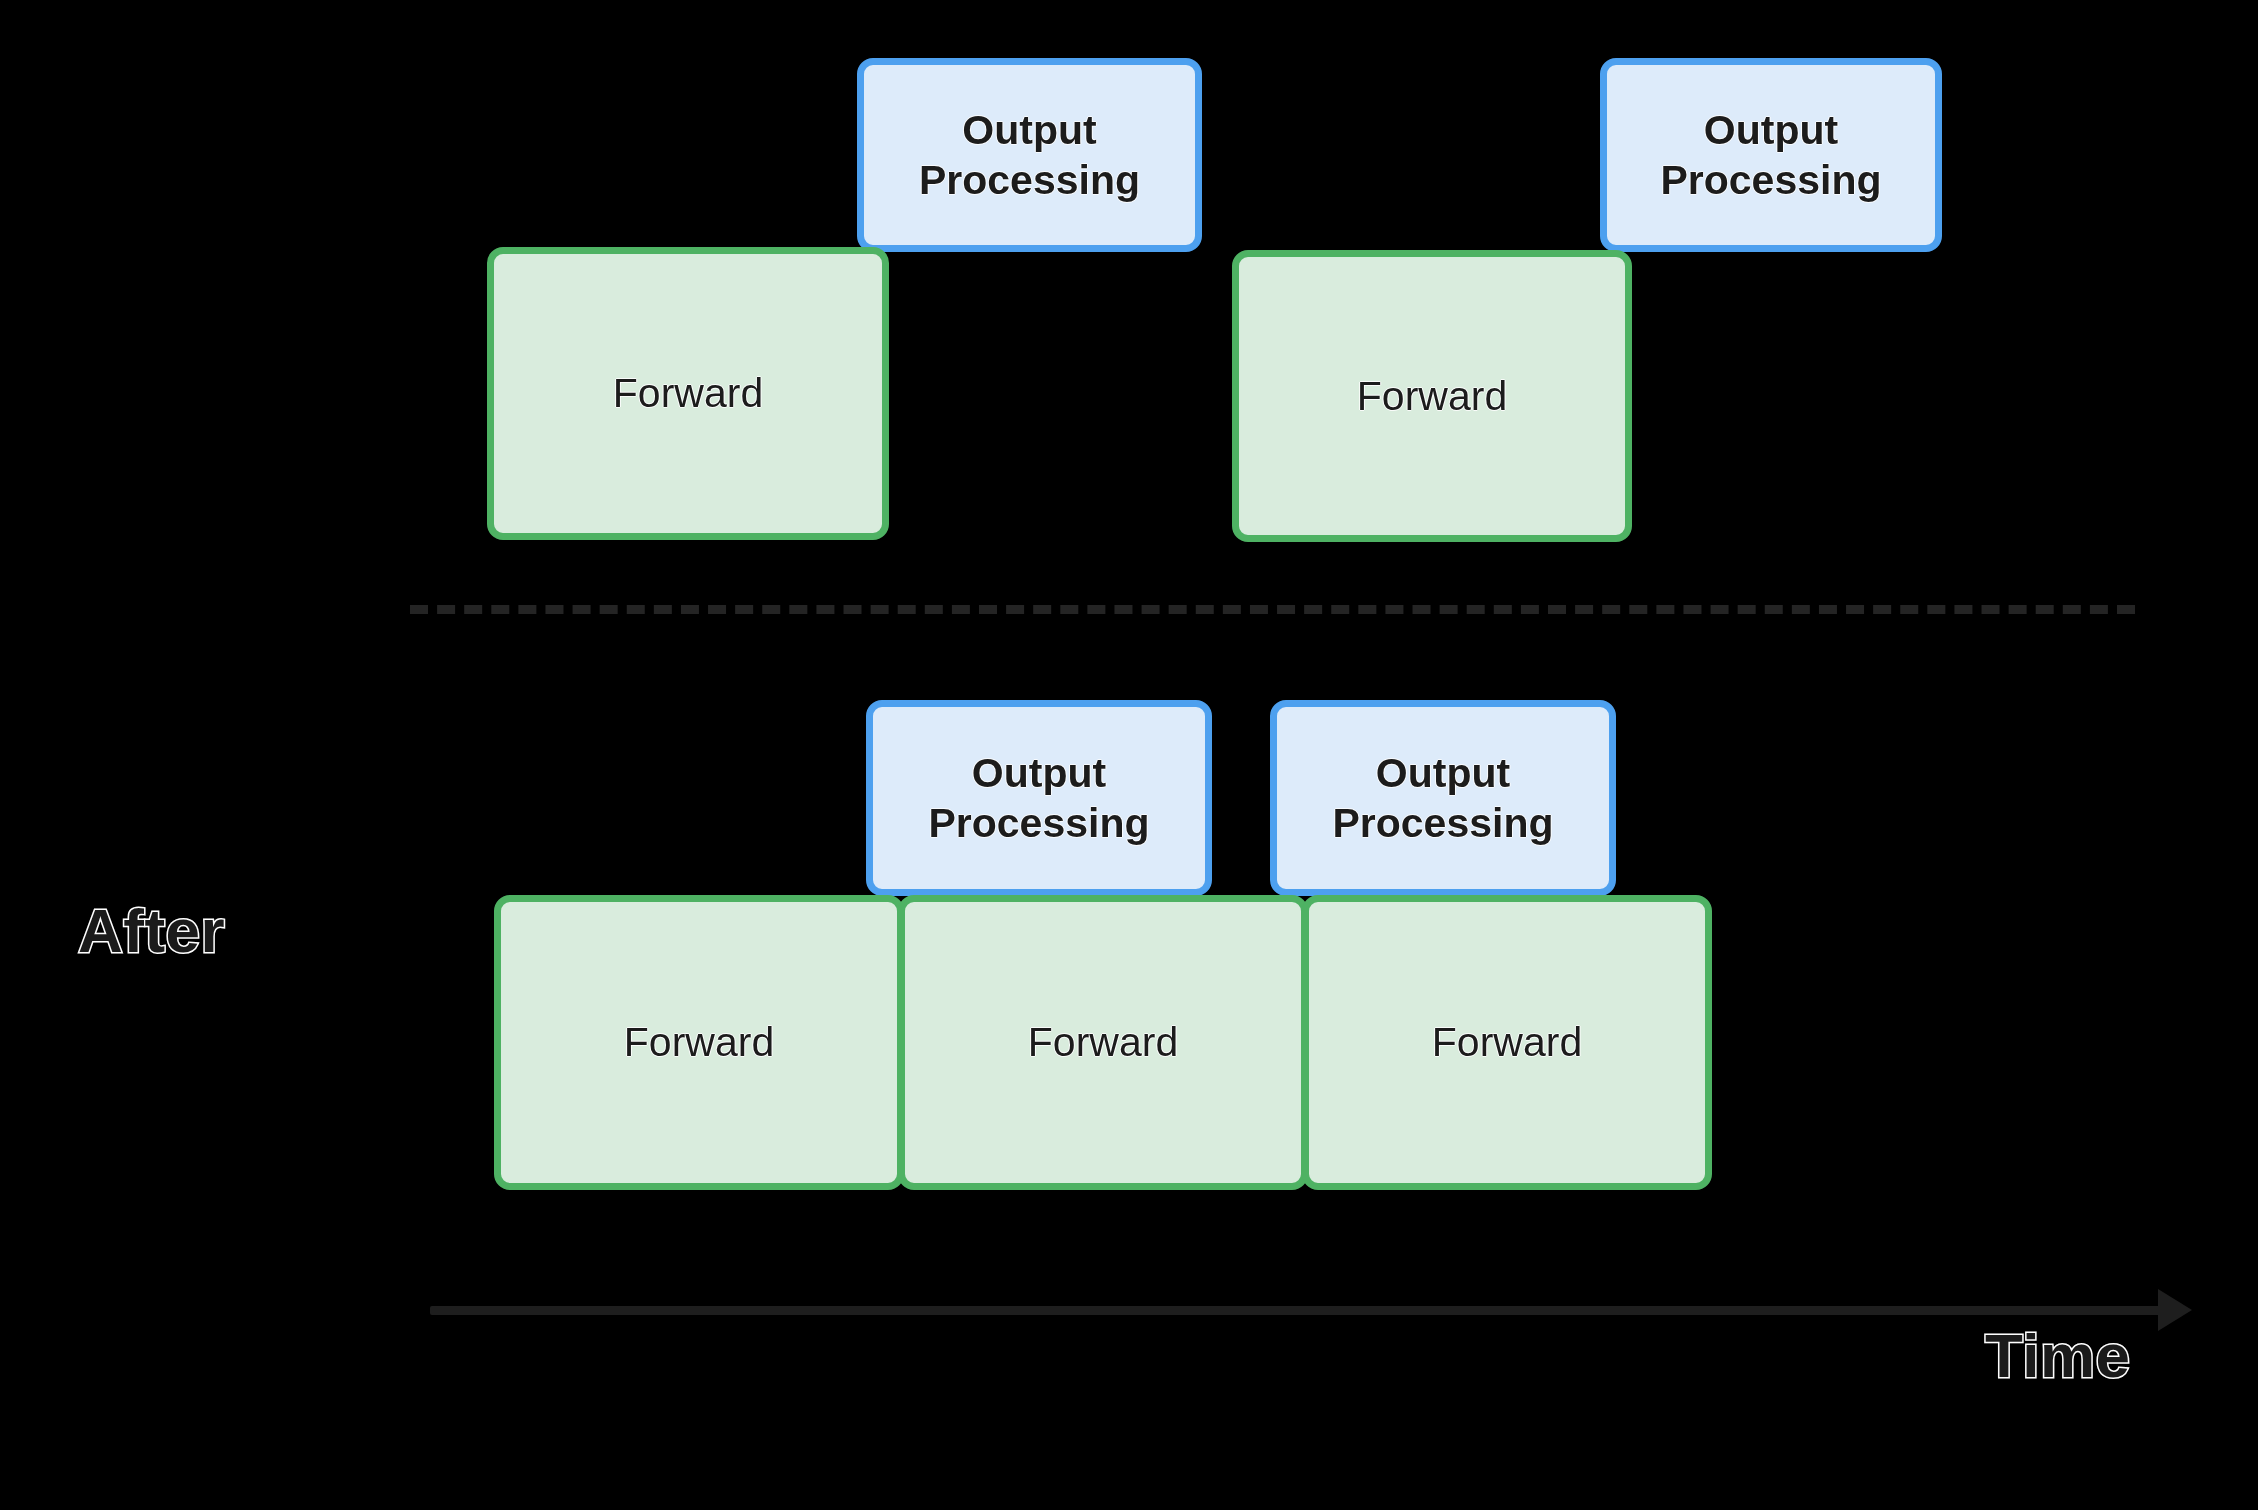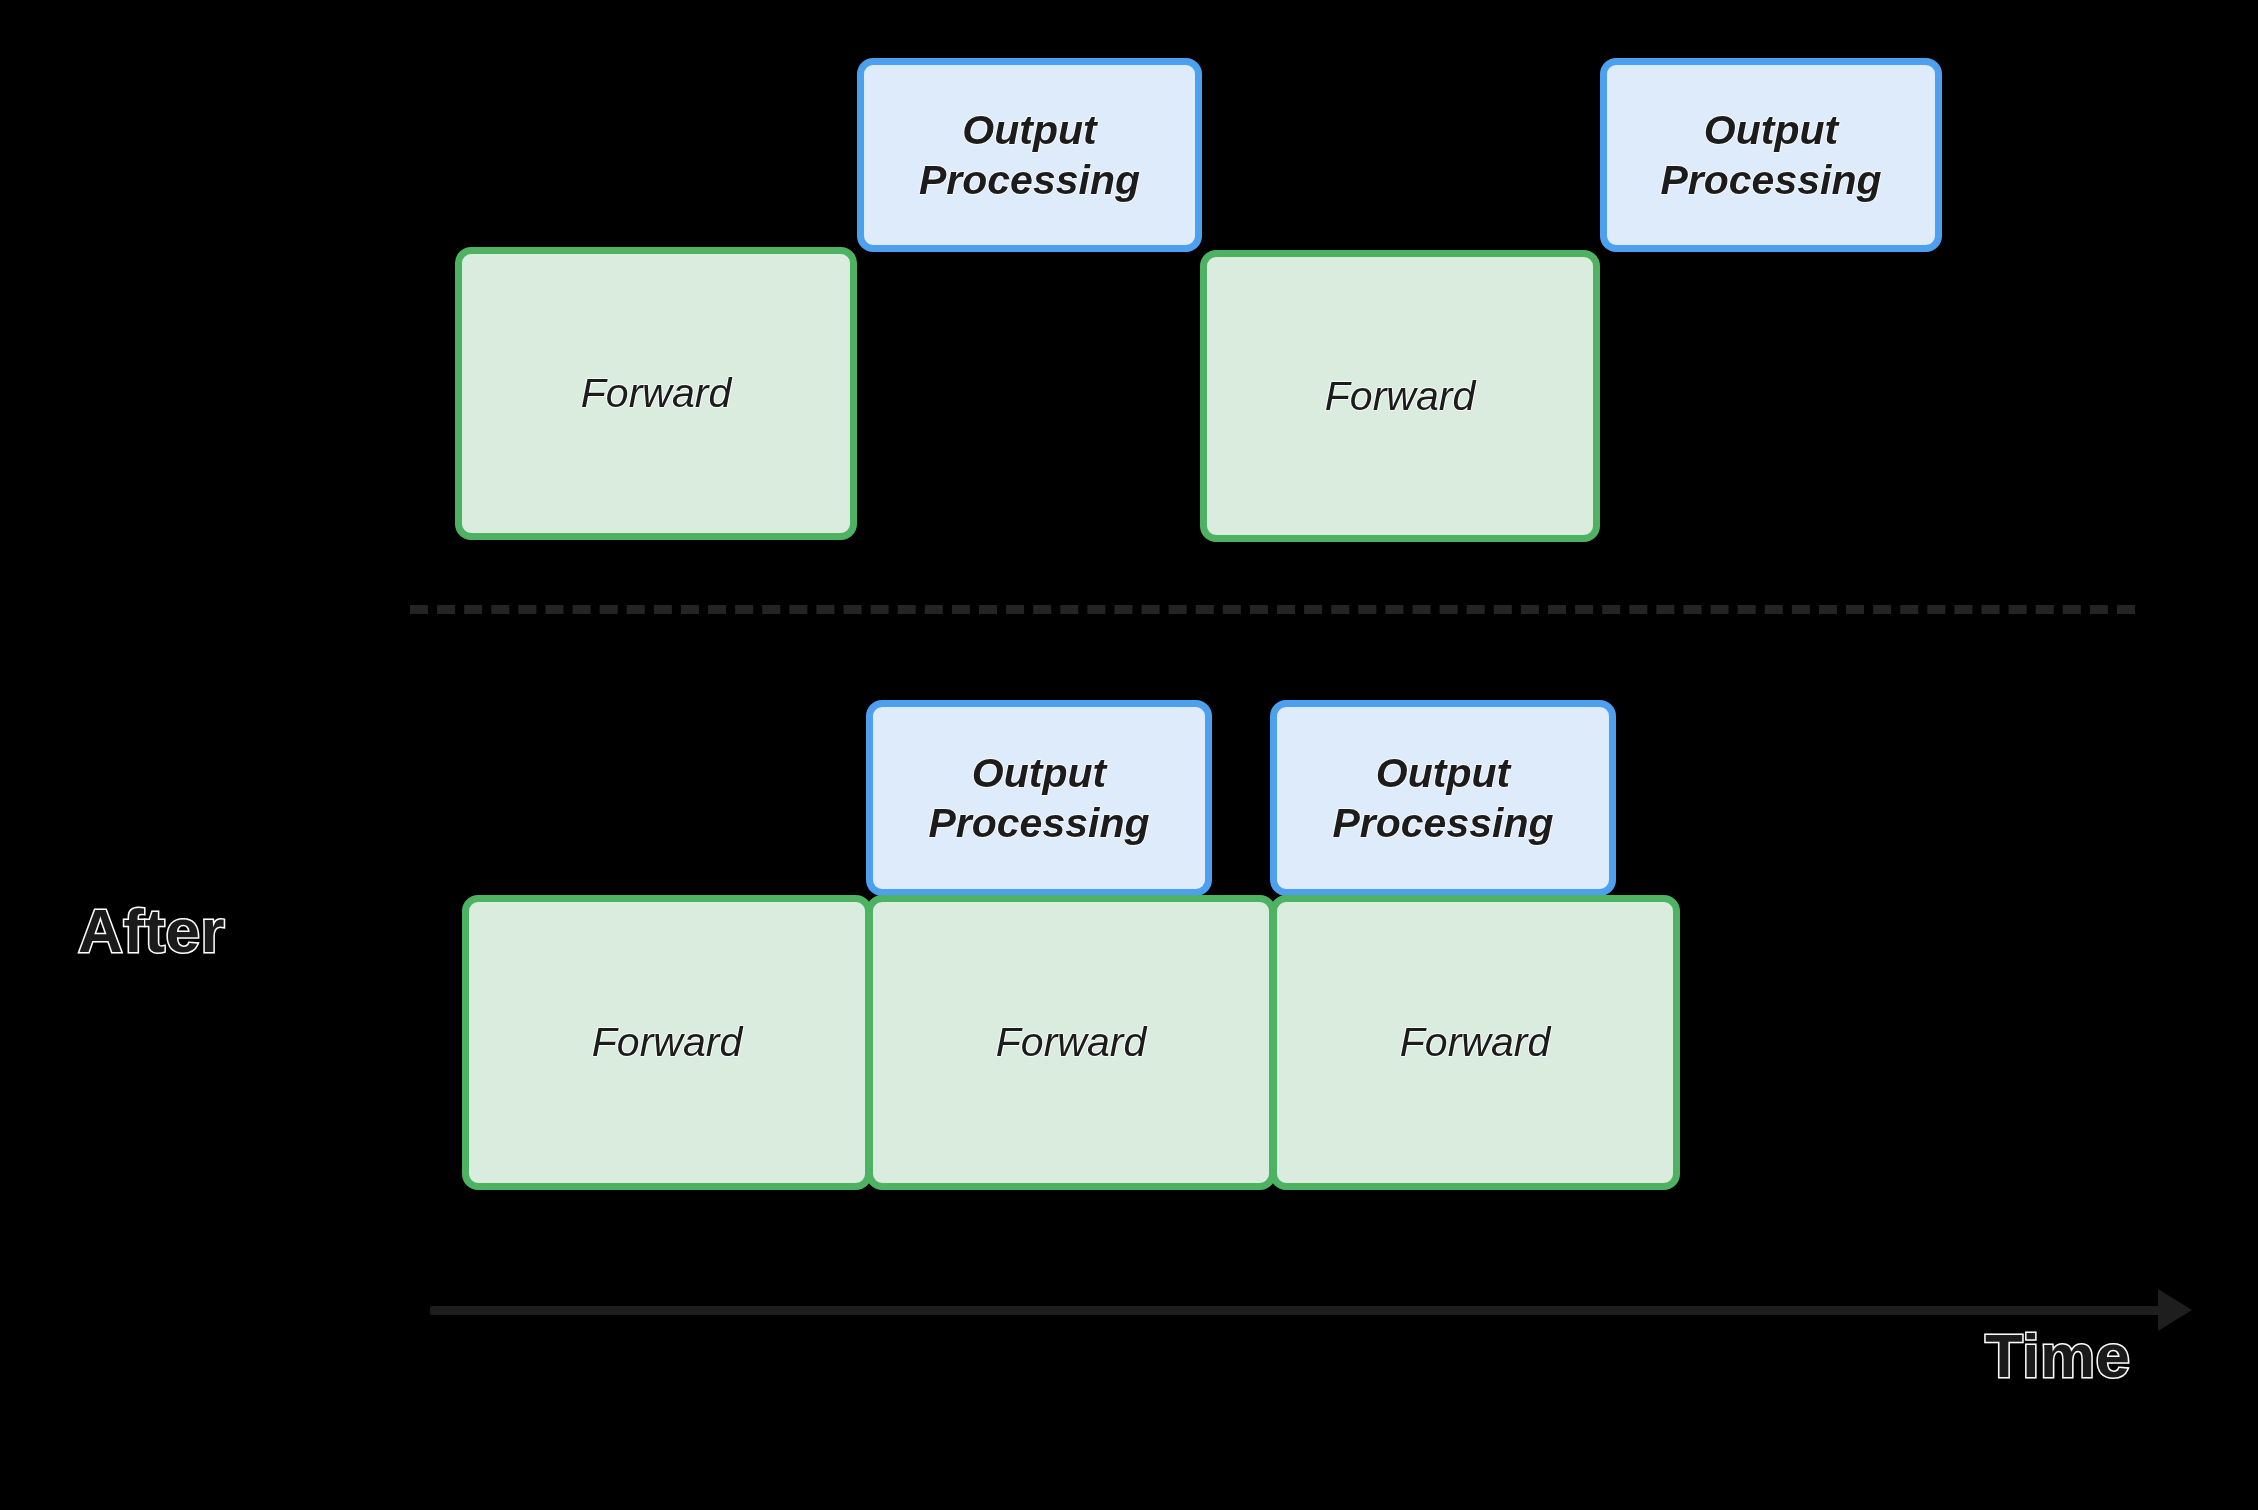--- a/index.html
+++ b/index.html
@@ -43,35 +43,36 @@
   .box-forward {
     background: #d9ecdd;
     border: 7px solid #4eb263;
     font-size: 41px;
     font-weight: 400;
     text-shadow:
        1px 0 0 rgba(255,255,255,.85),
       -1px 0 0 rgba(255,255,255,.85),
        0 1px 0 rgba(255,255,255,.85),
        0 -1px 0 rgba(255,255,255,.85);
+    margin-left: 32px;
   }
 
   .box-output {
     background: #ddebfa;
     border: 7px solid #4da0ef;
     font-size: 41px;
     font-weight: 700;
     text-shadow:
        1px 0 0 rgba(255,255,255,.8),
       -1px 0 0 rgba(255,255,255,.8),
        0 1px 0 rgba(255,255,255,.8),
        0 -1px 0 rgba(255,255,255,.8);
   }
 
-  .box-label { display: block; padding: 0 4px; font-style: italic; }
+  .box-label { display: block; padding: 0 4px; }
 
   
   .divider {
     position: absolute;
     height: 0;
     border-top: 9px dashed #242424;
   }
 
   
   .axis-line {

